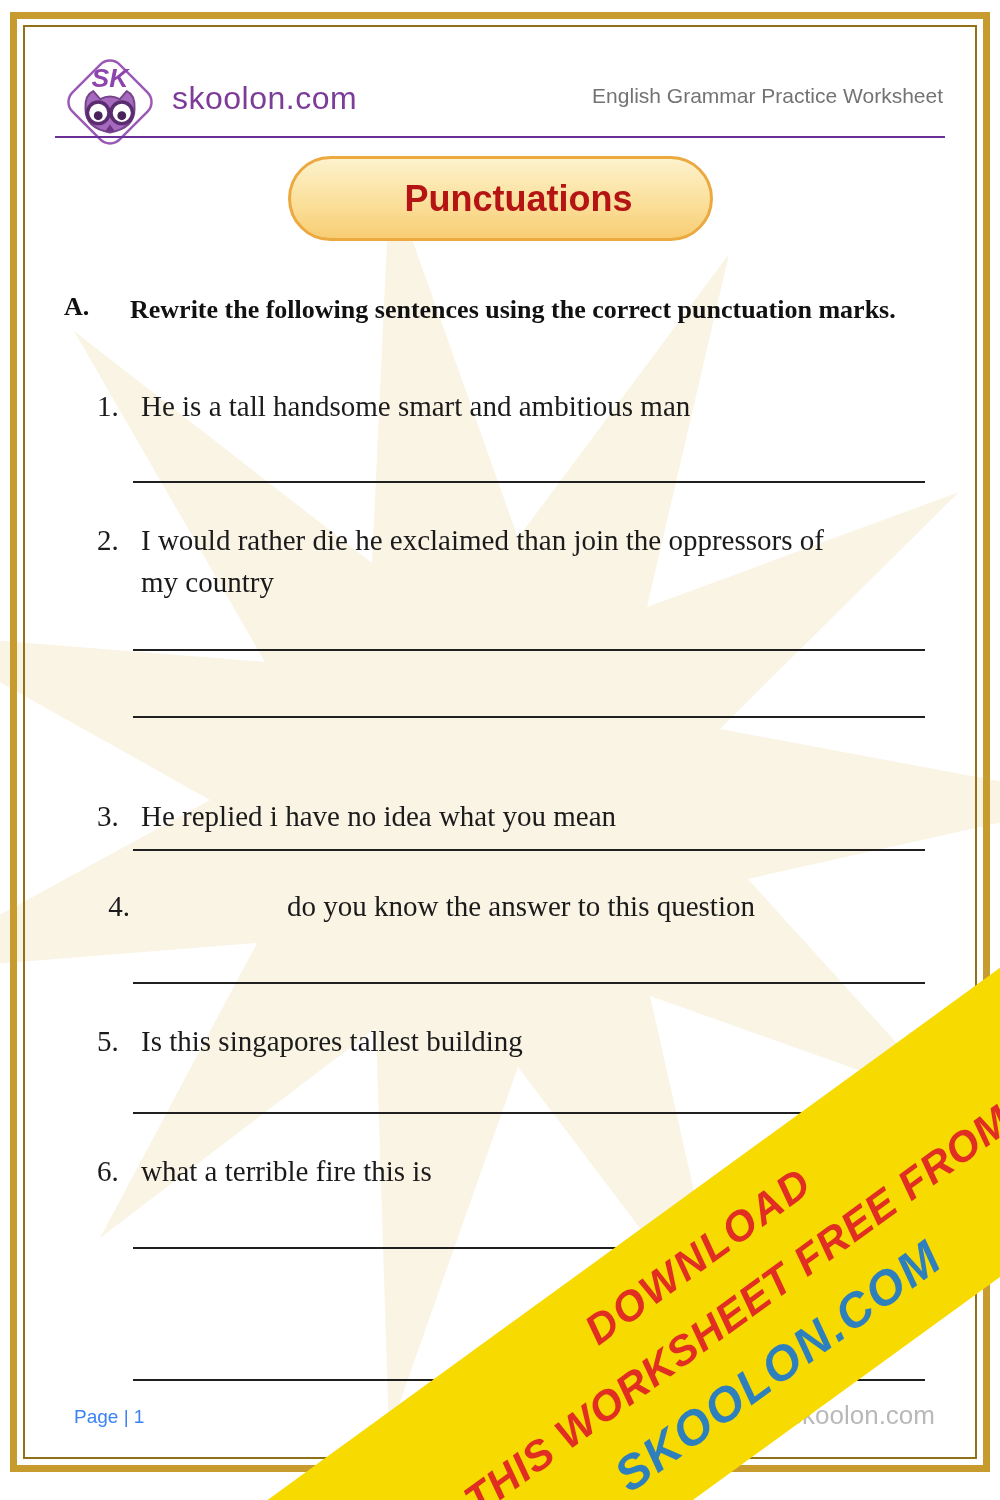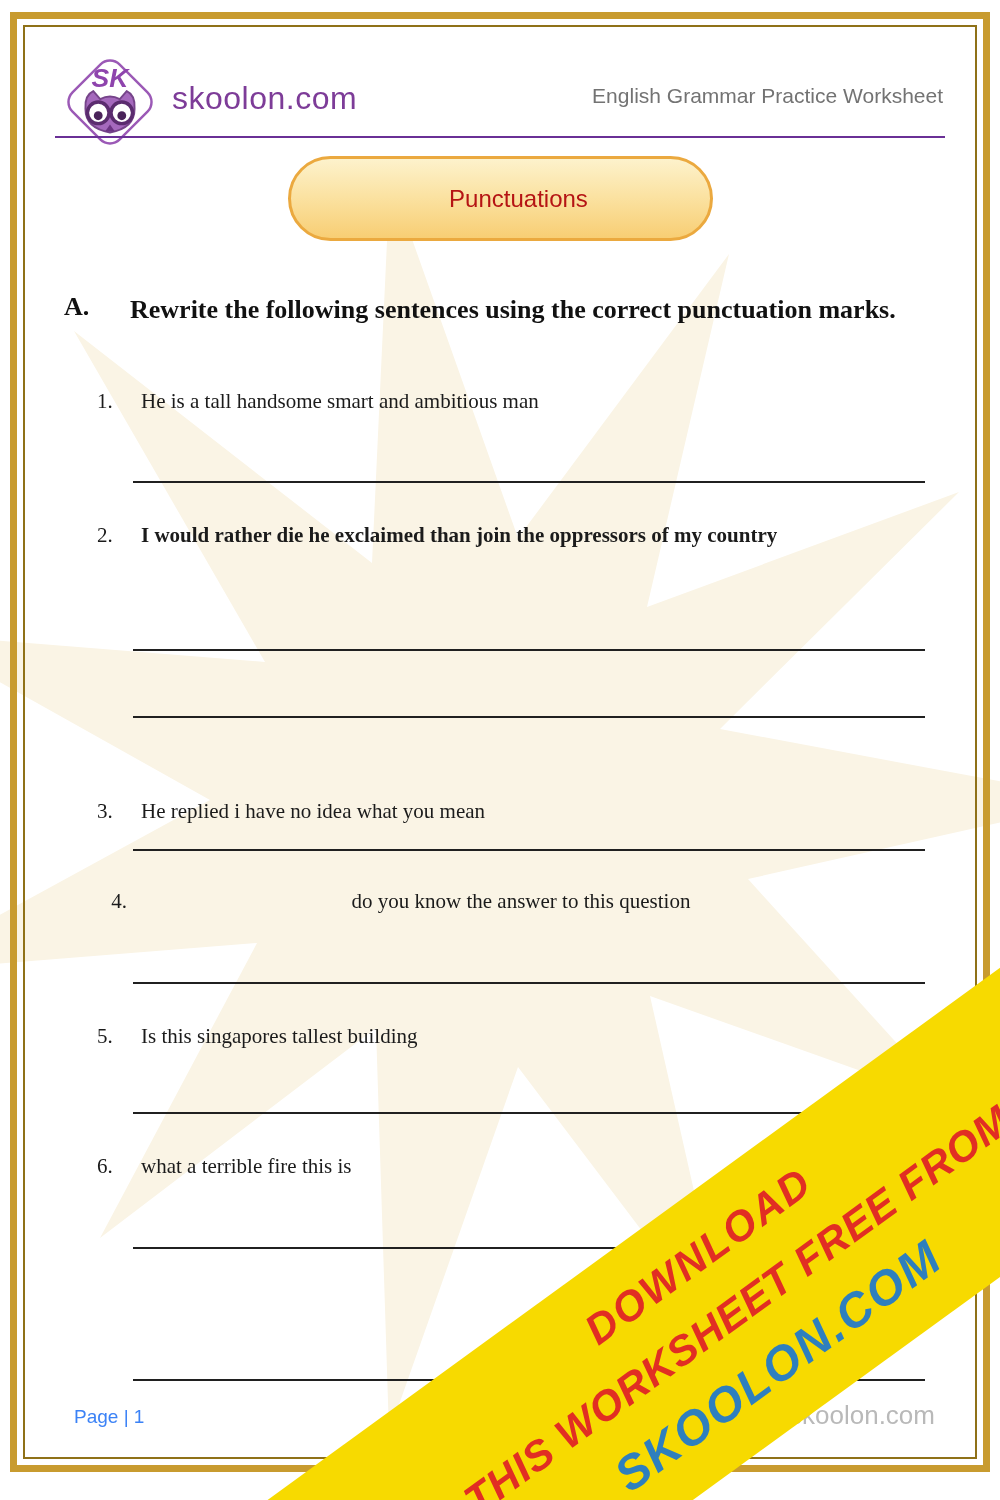--- a/index.html
+++ b/index.html
@@ -49,36 +49,36 @@
   .badge {
     position: absolute; left: 288px; top: 156px;
     width: 425px; height: 85px;
     border: 3px solid #EBA93F;
     border-radius: 44px;
     background: linear-gradient(180deg, #FDF2CC 0%, #FBE3A4 45%, #F8CE74 100%);
     display: flex; align-items: center; justify-content: center;
   }
   .badge-label {
     font-family: "Liberation Sans", sans-serif;
-    font-weight: normal; font-size: 24px; color: #B51414; margin-left: 36px;
+    font-weight: bold; font-size: 36px; color: #B51414; margin-left: 36px;
   }
 
   
   .section-head { position: absolute; left: 64px; top: 292px; }
   .section-letter {
     position: absolute; left: 0; top: 0;
     font-weight: bold; font-size: 26px; color: #111111;
   }
   .section-instruction {
     position: absolute; left: 66px; top: 0; width: 770px;
     font-weight: bold; font-size: 26px; line-height: 1.42; color: #111111;
   }
 
   
-  .item { position: absolute; left: 97px; font-size: 21px; color: #1b1b1b; }
+  .item { position: absolute; left: 97px; font-size: 29px; color: #1b1b1b; }
   .item .num { display: inline-block; width: 44px; vertical-align: top; line-height: 1.44; }
   .item .txt { display: inline-block; vertical-align: top; line-height: 1.44; }
 
   .answer-line {
     position: absolute; left: 133px; width: 792px;
     border-top: 2px solid #202020;
   }
 
   
   .ribbon {
@@ -144,21 +144,21 @@
 
     <div class="section-head">
       <span class="section-letter">A.</span>
       <span class="section-instruction">Rewrite the following sentences using the correct punctuation marks.</span>
     </div>
 
     <div class="item" style="top:386px;">
       <span class="num">1.</span><span class="txt" style="width:760px;">He is a tall handsome smart and ambitious man</span>
     </div>
     <div class="item" style="top:520px;">
-      <span class="num">2.</span><span class="txt" style="width:720px;font-weight:bold;">I would rather die he exclaimed than join the oppressors of my country</span>
+      <span class="num">2.</span><span class="txt" style="width:720px;">I would rather die he exclaimed than join the oppressors of my country</span>
     </div>
     <div class="item" style="top:796px;">
       <span class="num">3.</span><span class="txt" style="width:760px;">He replied i have no idea what you mean</span>
     </div>
     <div class="item" style="top:886px;text-align:center;">
       <span class="num">4.</span><span class="txt" style="width:760px;">do you know the answer to this question</span>
     </div>
     <div class="item" style="top:1021px;">
       <span class="num">5.</span><span class="txt" style="width:760px;">Is this singapores tallest building</span>
     </div>

